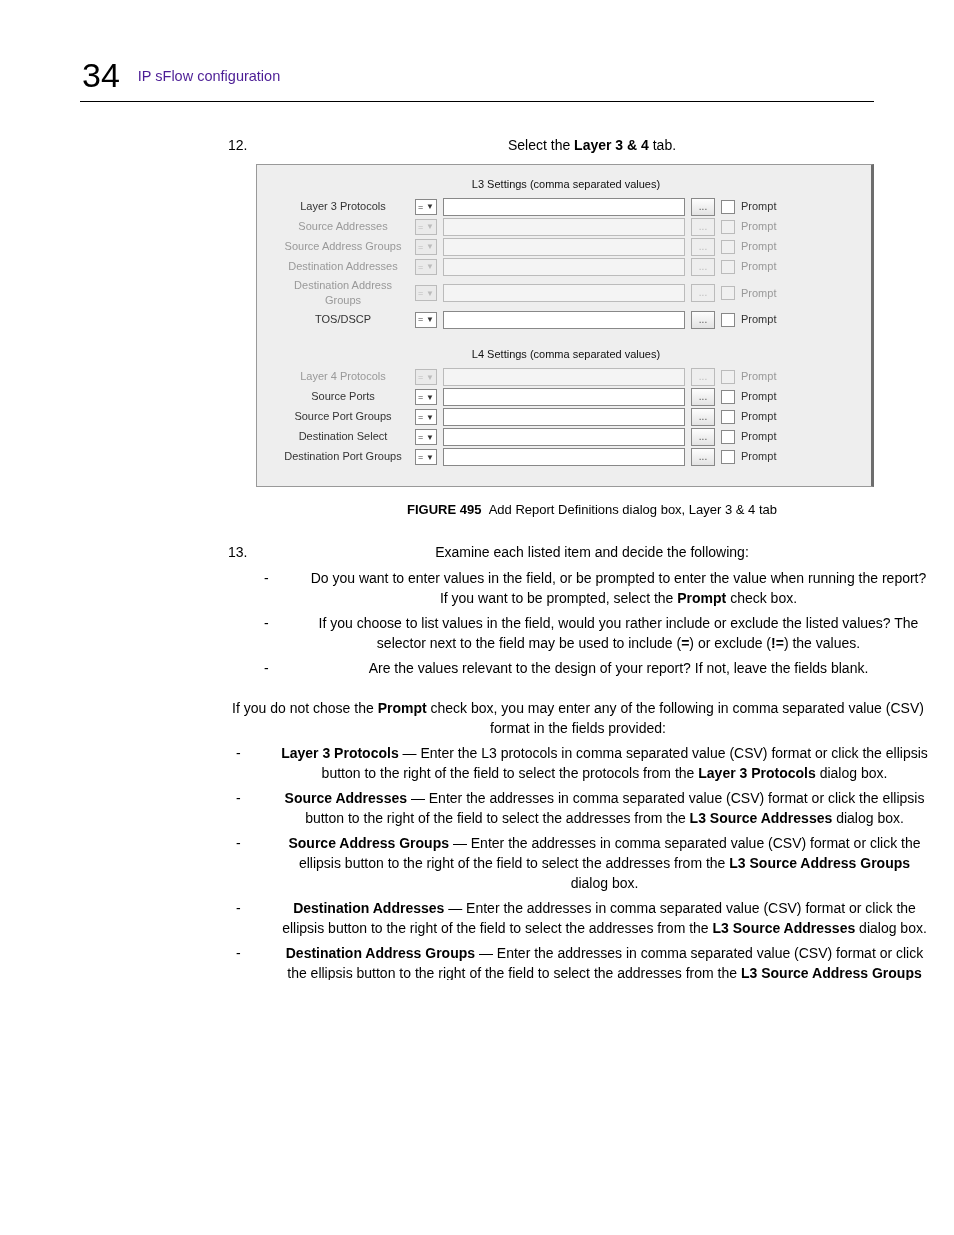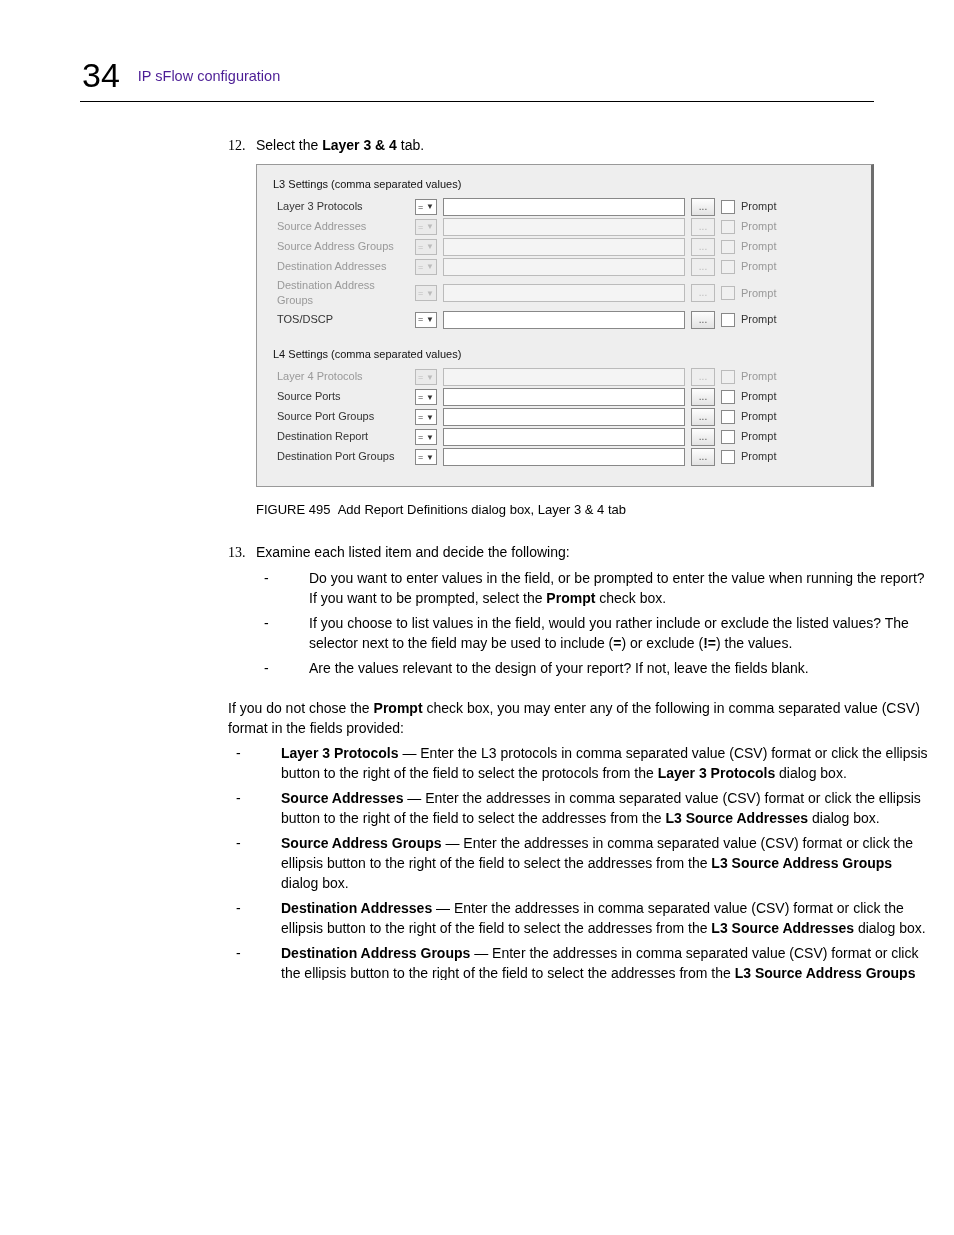--- a/index.html
+++ b/index.html
@@ -5,40 +5,40 @@
   @page { size: 954px 1235px; margin: 0; }
   html, body { margin:0; padding:0; background:#fff; font-family: Arial, Helvetica, sans-serif; color:#000; }
   .page { width:954px; height:980px; position:relative; box-sizing:border-box; padding:56px 80px 40px 80px; }
   .hdr { display:flex; align-items:baseline; gap:18px; margin-bottom:6px; margin-left:2px; }
   .hdr-num { font-size:34px; font-weight:400; font-family: Arial, sans-serif; }
   .hdr-title { font-size:14.5px; color:#4c1d95; position:relative; top:-6px; }
   .hdr-rule { border:none; border-top:1px solid #000; margin:0 0 34px 0; }
   .content { margin-left:148px; font-size:14px; line-height:1.4; width:700px; }
   ol.steps { list-style:none; padding:0; margin:0; }
   ol.steps > li { display:flex; margin-bottom:10px; }
-  ol.steps > li > .num { width:28px; flex:0 0 28px;font-family:Liberation Serif, serif; }
-  ol.steps > li > .body { flex:1; }
+  ol.steps > li > .num { width:28px; flex:0 0 28px; }
+  ol.steps > li > .body { flex:1;text-align:center; }
   .fig-wrap { margin:8px 0 14px 0; }
   .panel { border:1px solid #999; border-right:3px solid #6d6d6d; background:#eeeeee; padding:10px 12px 18px 12px; width:590px; font-family: Tahoma, Arial, sans-serif; }
   .panel .sect-title { font-size:11px; color:#111; margin:2px 0 6px 4px; }
   .panel .row { display:flex; align-items:center; gap:6px; margin:2px 0; font-size:11px; color:#333; }
   .panel .row.disabled { color:#999; }
   .panel .row .lbl { width:132px; padding-left:8px; }
   .panel .row .sel { width:22px; height:16px; border:1px solid #888; background:#fff; display:flex; align-items:center; justify-content:flex-end; padding-right:2px; box-sizing:border-box; font-size:8px; }
   .panel .row.disabled .sel { background:#eaeaea; border-color:#bbb; color:#bbb; }
   .panel .row .sel::before { content:"= "; font-size:9px; margin-right:auto; margin-left:2px; }
   .panel .row .inp { flex:1; max-width:240px; height:16px; border:1px solid #888; background:#fff; }
   .panel .row.disabled .inp { background:#f4f4f4; border-color:#bbb; }
   .panel .row .ell { width:22px; height:16px; border:1px solid #888; background:linear-gradient(#fdfdfd,#e3e3e3); display:flex; align-items:center; justify-content:center; font-size:10px; color:#555; }
   .panel .row.disabled .ell { color:#bbb; background:#eee; border-color:#bbb; }
   .panel .row .cb { width:12px; height:12px; border:1px solid #888; background:#fff; }
   .panel .row.disabled .cb { border-color:#bbb; background:#f0f0f0; }
   .panel .sect-spacer { height:14px; }
   .fig-cap { font-size:13px; margin-top:14px; }
-  .fig-cap .figb { font-weight:400; }
+  .fig-cap .figb { font-weight:700; }
   ul.dash { list-style:none; padding:0; margin:6px 0 10px 0; }
   ul.dash > li { display:flex; margin:6px 0; }
   ul.dash > li::before { content:"-"; width:28px; flex:0 0 28px; text-align:left; padding-left:8px; box-sizing:border-box; }
   ul.dash > li > .b { flex:1;margin-left:25px; }
   b, .bold { font-weight:700; }
 </style>
 </head>
 <body>
 
 <div class="page">
@@ -131,21 +131,21 @@
                   </div>
                   <div class="row">
                     <div class="lbl">Source Port Groups</div>
                     <div class="sel">▼</div>
                     <div class="inp"></div>
                     <div class="ell">...</div>
                     <div class="cb"></div>
                     <div>Prompt</div>
                   </div>
                   <div class="row">
-                    <div class="lbl">Destination Report</div>
+                    <div class="lbl">Destination Select</div>
                     <div class="sel">▼</div>
                     <div class="inp"></div>
                     <div class="ell">...</div>
                     <div class="cb"></div>
                     <div>Prompt</div>
                   </div>
                   <div class="row">
                     <div class="lbl">Destination Port Groups</div>
                     <div class="sel">▼</div>
                     <div class="inp"></div>

